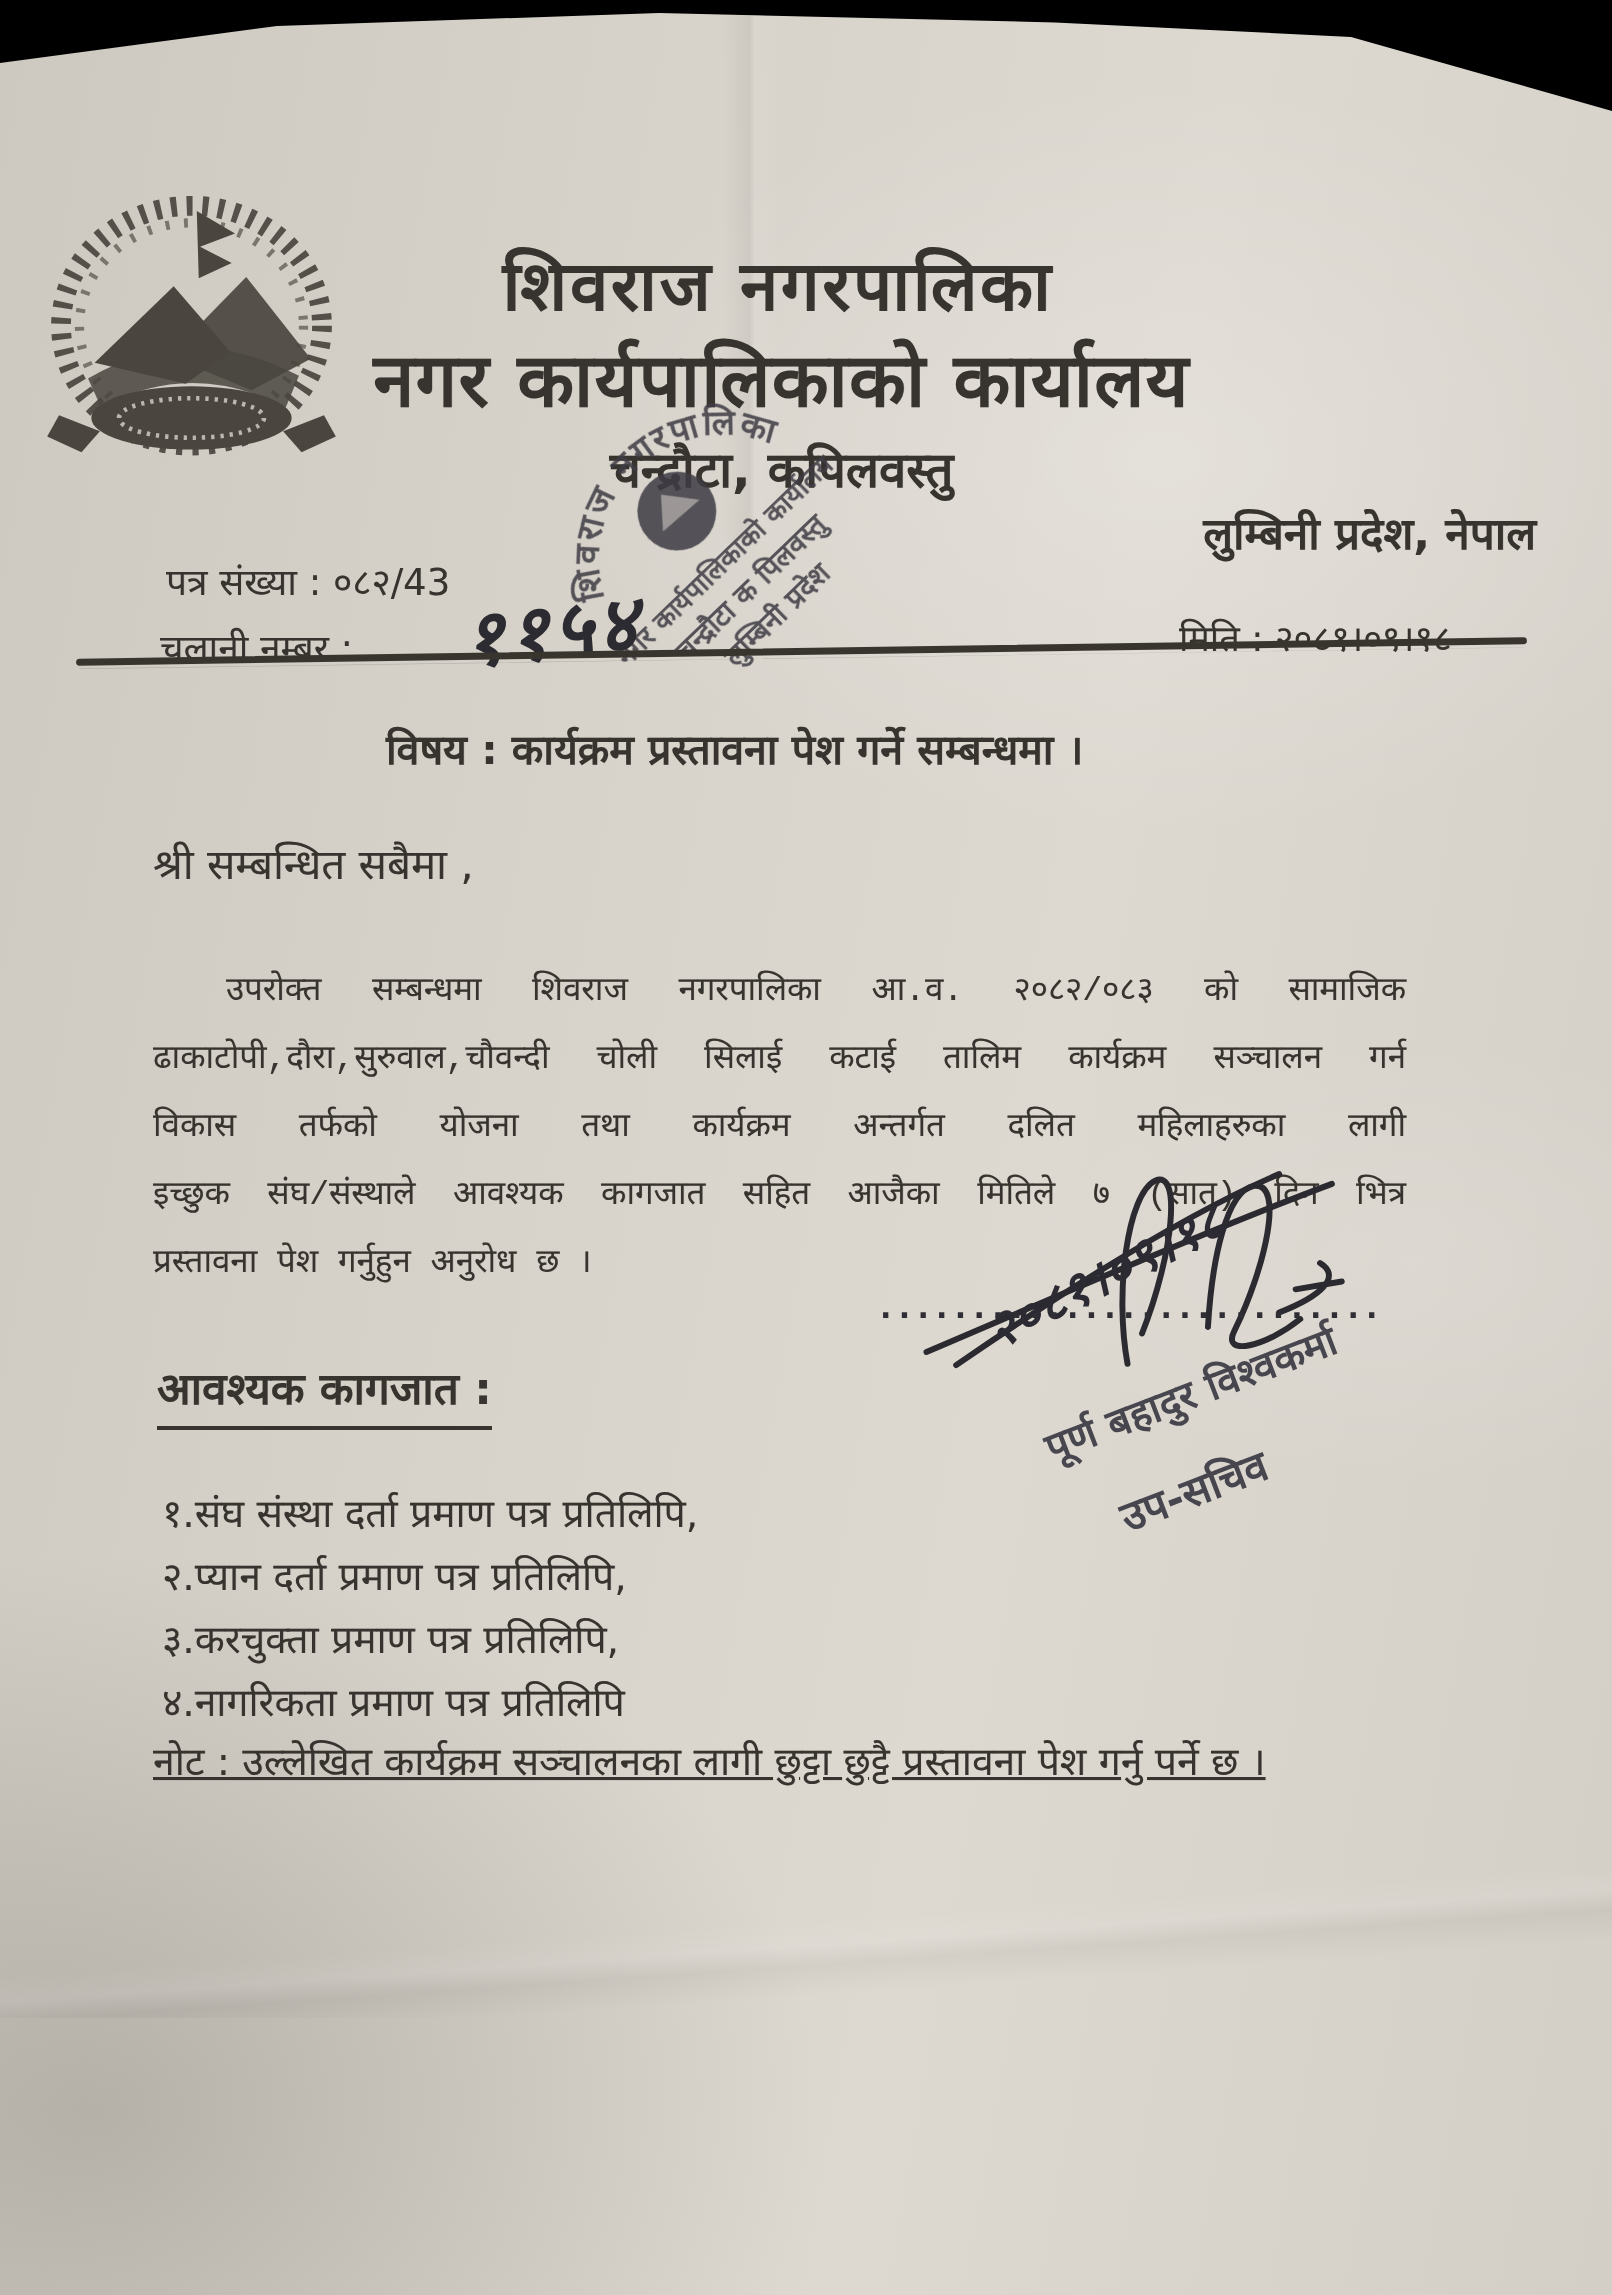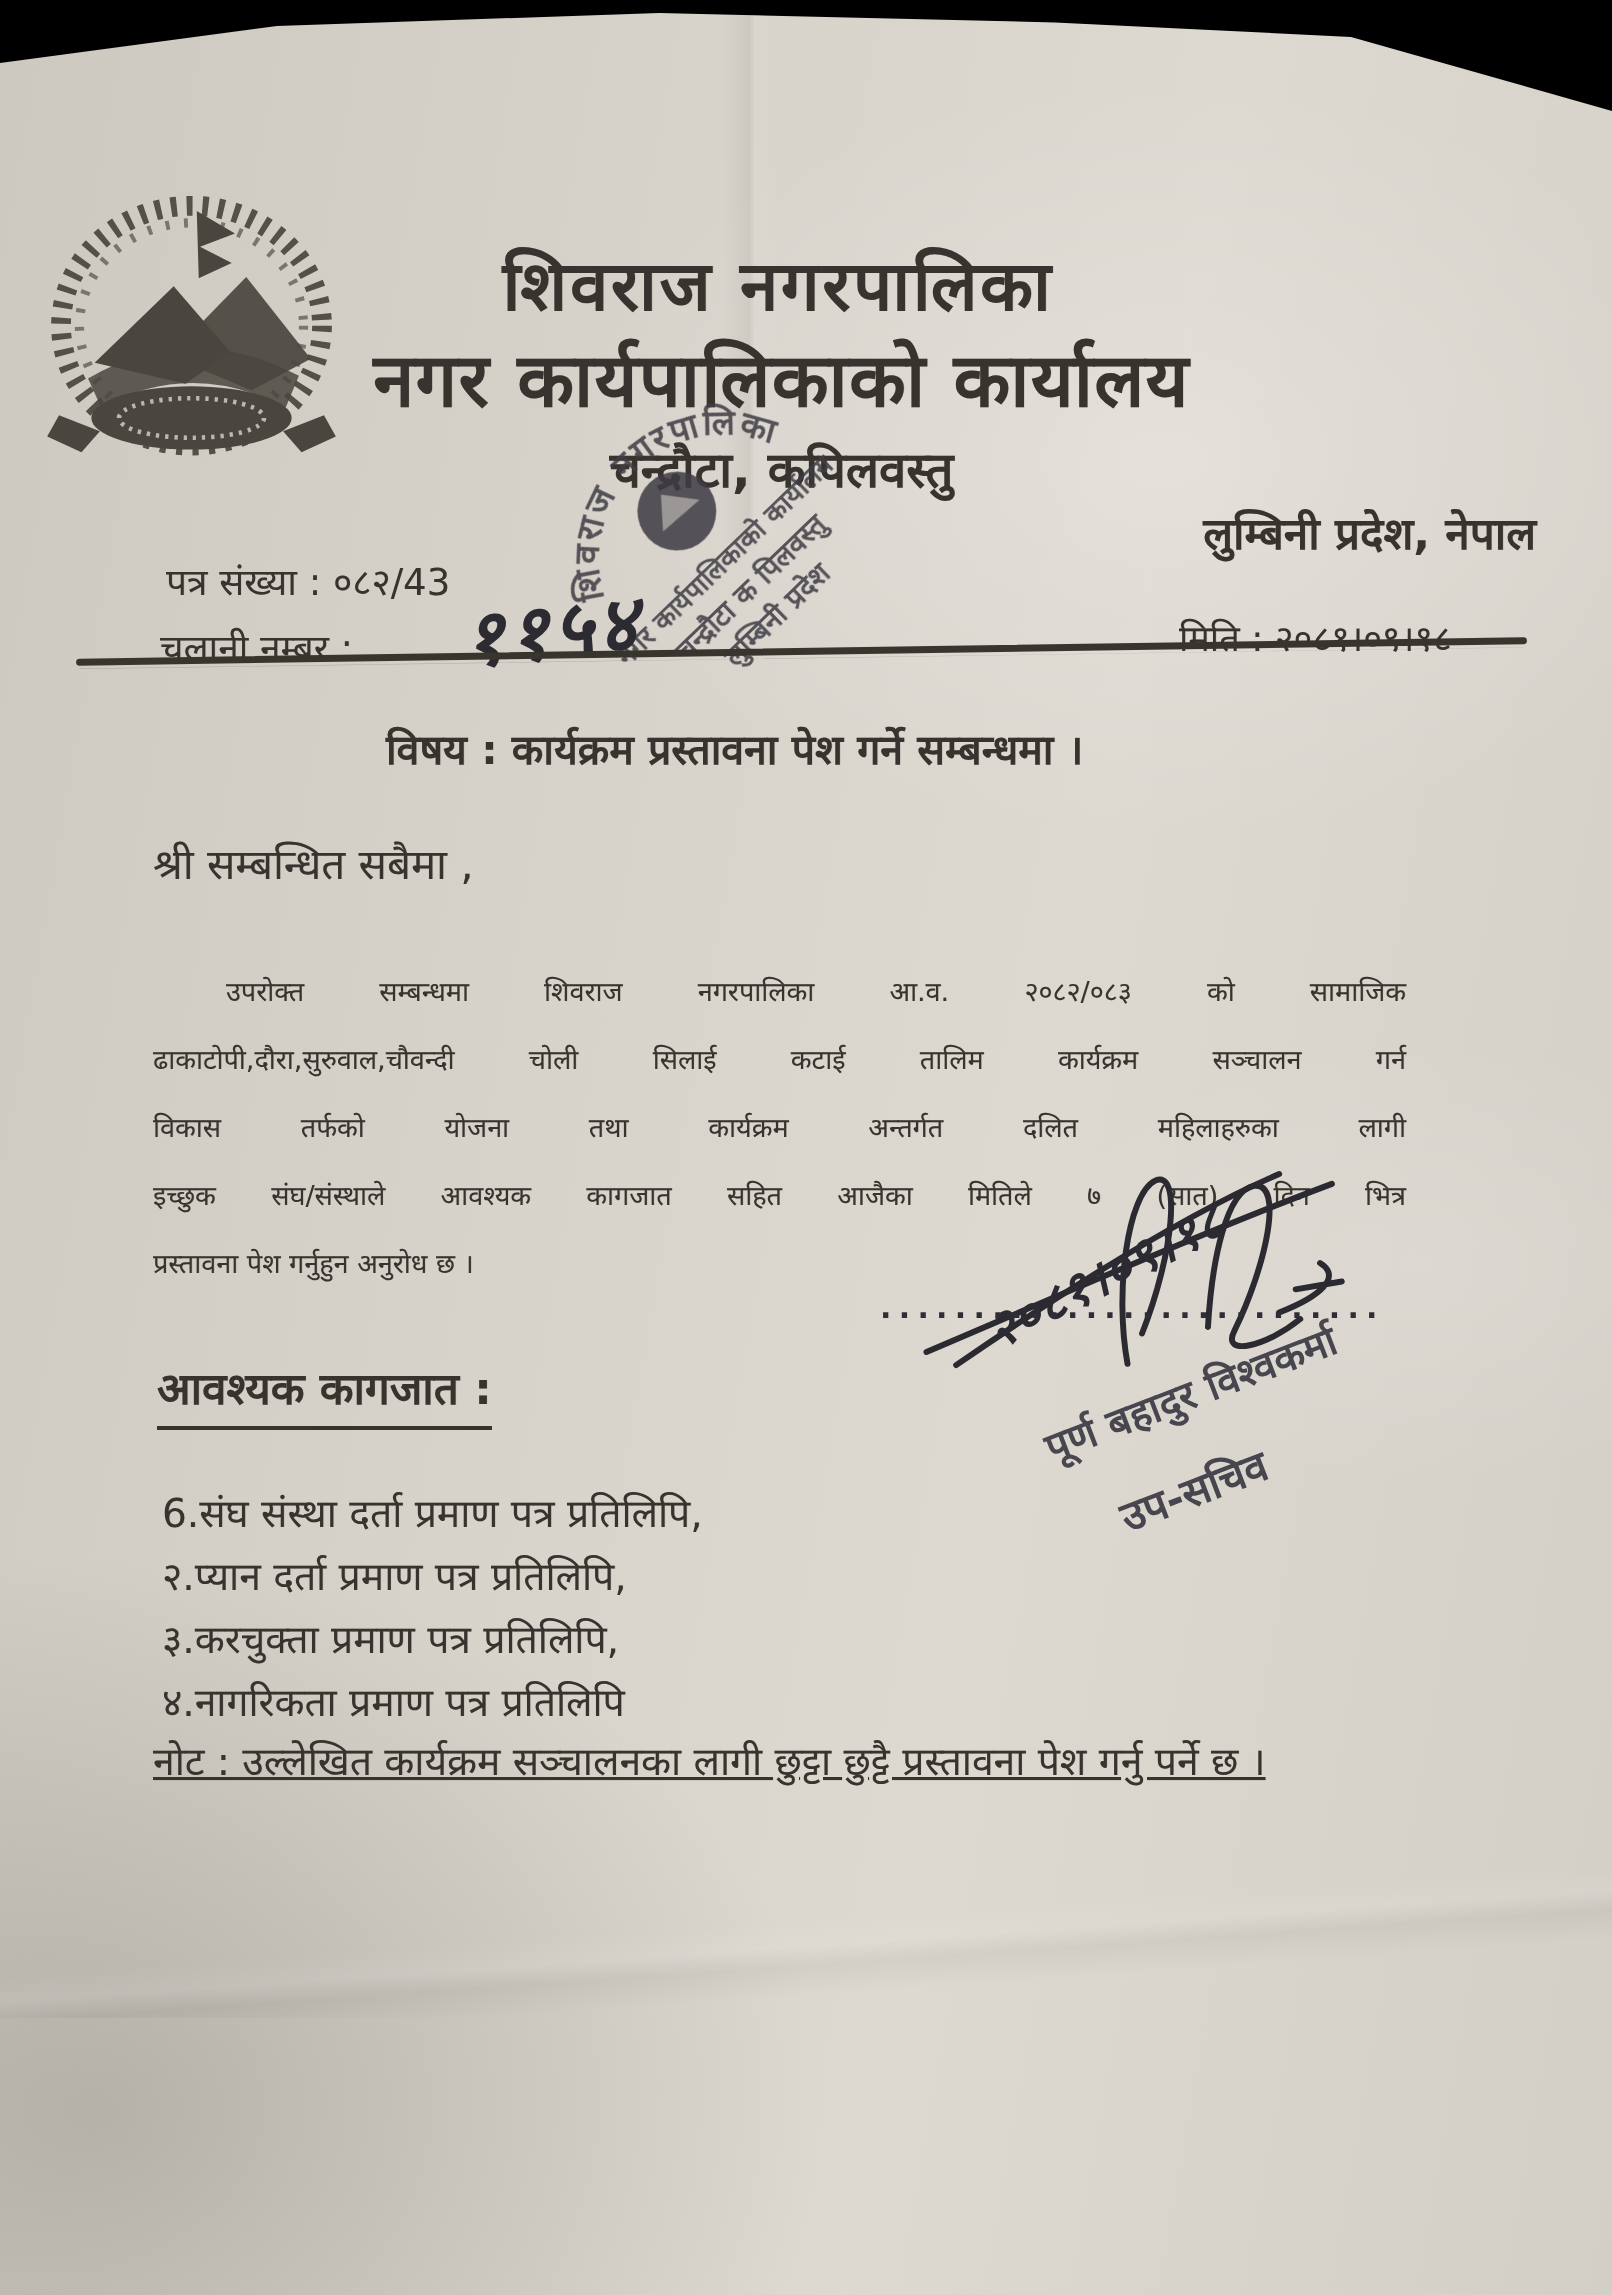--- a/index.html
+++ b/index.html
@@ -48,21 +48,21 @@
 
   .rule {
     left:76px; top:648px; width:1451px; height:7.3px; background:#38352f; border-radius:4px;
     transform:rotate(-0.85deg); box-shadow:0 6.6px 0 -3.3px rgba(56,52,46,0.25);
   }
 
   
   .subject    { left:386px; top:720px; font-size:41px; font-weight:bold; }
   .salutation { left:153px; top:816px; font-size:42px;margin-top:18px; }
 
-  .body-text { left:153px; top:958px; width:1253px; font-size:27px; }
+  .body-text { left:153px; top:958px; width:1253px; font-size:33px;font-family:Liberation Mono, monospace; }
   .body-text .line { line-height:68px; text-align:justify; text-align-last:justify; white-space:normal; }
   .body-text .line.first { text-indent:73px; }
   .body-text .line.last  { text-align-last:left; }
 
   
   .sig-svg    { left:910px; top:1154px; width:501px; height:218px; }
   .sig-date   { left:976px; top:1240px; font-size:50px; color:#2c2b33; font-style:italic; transform:rotate(-27deg); letter-spacing:1.3px; font-weight:bold; }
   .sig-dots   { left:880px; top:1298px; font-size:30px; color:#2f2e35; letter-spacing:7.3px; font-weight:bold; }
   .sig-name   { left:940px; top:1365px; width:501px; text-align:center; font-size:40px; font-weight:bold; color:#383741; transform:rotate(-21deg); opacity:0.9; }
   .sig-post   { left:1035px; top:1461px; width:317px; text-align:center; font-size:42px; font-weight:bold; color:#383741; transform:rotate(-21deg); opacity:0.9; }
@@ -153,21 +153,21 @@
         <path d="M560,240 C625,215 655,185 622,165 M585,205 L655,193"></path>
       </g>
     </svg>
     <div class="abs sig-date">२०८१।०९।१८</div>
     <div class="abs sig-dots">···························</div>
     <div class="abs sig-name">पूर्ण बहादुर विश्वकर्मा</div>
     <div class="abs sig-post">उप-सचिव</div>
 
     <div class="abs print docs-head">आवश्यक कागजात :</div>
     <div class="abs print docs-list">
-      <div class="doc-item">6.संघ संस्था दर्ता प्रमाण पत्र प्रतिलिपि,</div>
+      <div class="doc-item">१.संघ संस्था दर्ता प्रमाण पत्र प्रतिलिपि,</div>
       <div class="doc-item">२.प्यान दर्ता प्रमाण पत्र प्रतिलिपि,</div>
       <div class="doc-item">३.करचुक्ता प्रमाण पत्र प्रतिलिपि,</div>
       <div class="doc-item">४.नागरिकता प्रमाण पत्र प्रतिलिपि</div>
     </div>
 
     <div class="abs print note">नोट : उल्लेखित कार्यक्रम सञ्चालनका लागी छुट्टा छुट्टै प्रस्तावना पेश गर्नु पर्ने छ ।</div>
 
   </div>
 </div>
 

